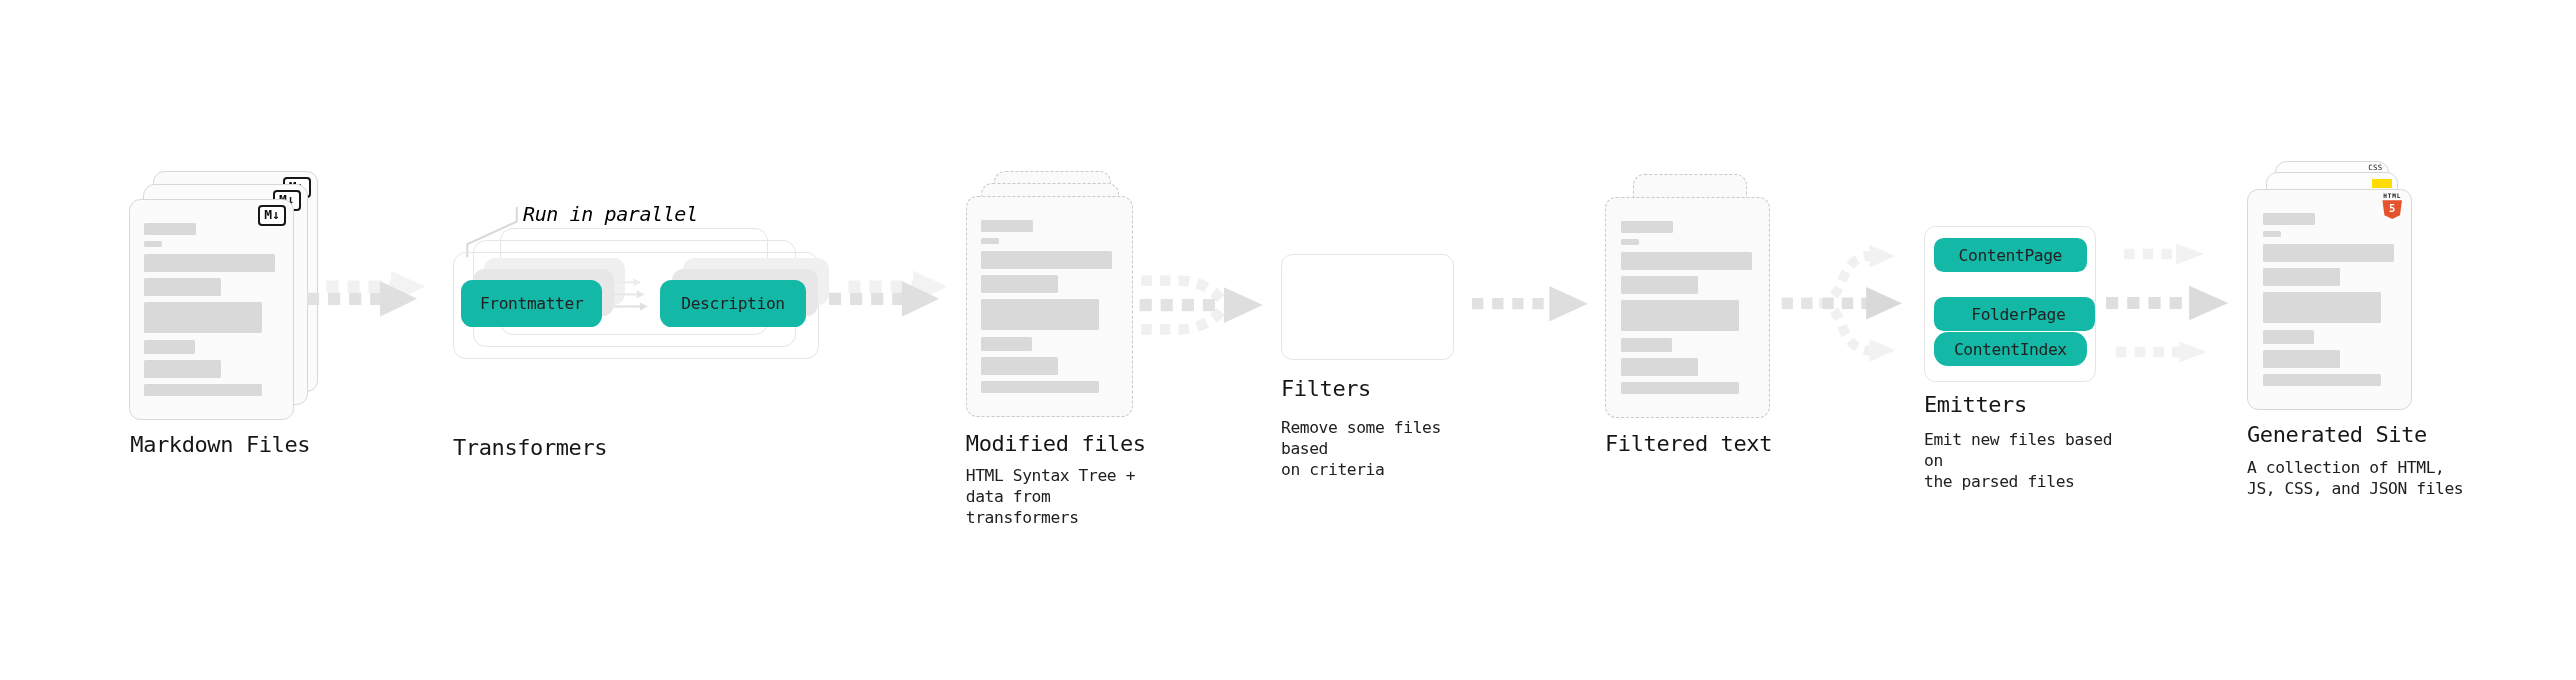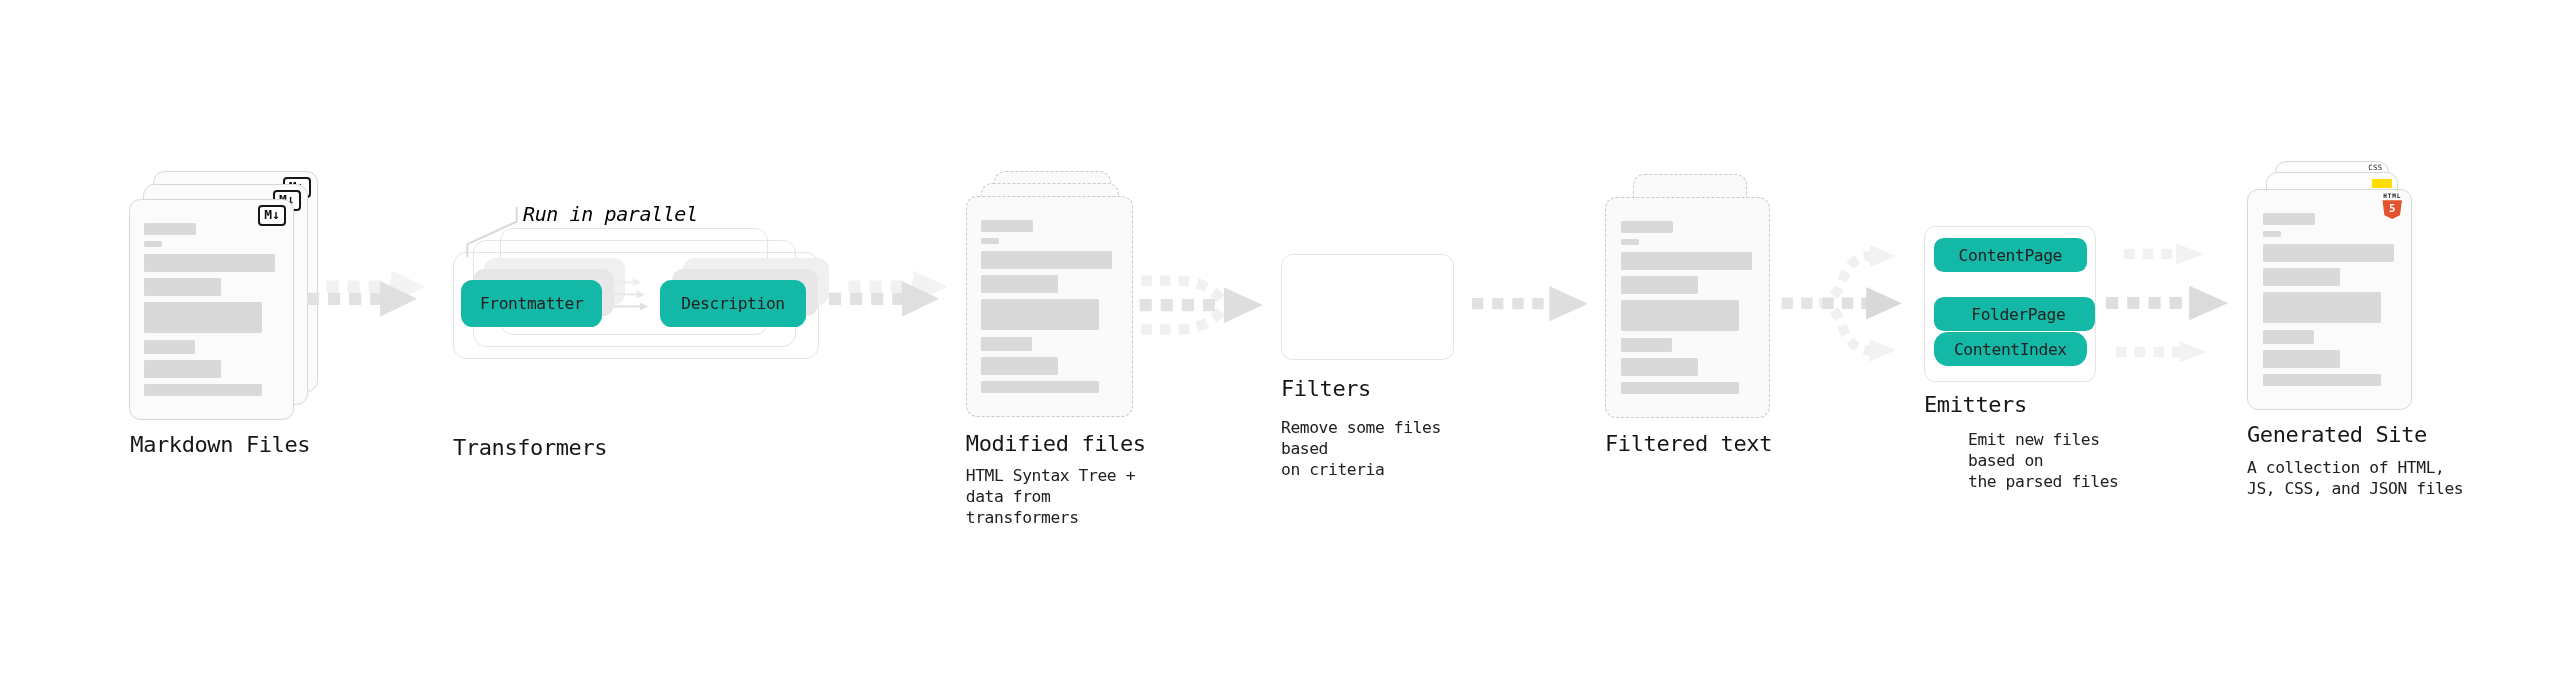--- a/index.html
+++ b/index.html
@@ -206,21 +206,21 @@
   <line x1="52" y1="75" x2="108" y2="75" stroke="#e0e0e0" stroke-width="14" stroke-dasharray="14 10"></line>
   <polygon points="106,55 150,75 106,95" fill="#d9d9d9"></polygon>
 </svg>
 
 <div class="stage" style="left:1924px;top:226px;width:195px;height:260px;">
   <div class="outline-box filled" style="left:0;top:0;width:172px;height:156px;border-radius:11.4px;"></div>
   <div class="pill" style="left:9.8px;top:12.2px;width:153px;height:34px;border-radius:9.8px;">ContentPage</div>
   <div class="pill" style="left:9.8px;top:71px;width:153px;height:34px;border-radius:9.8px;padding-left:8px;">FolderPage</div>
   <div class="pill" style="left:9.8px;top:106px;width:153px;height:34px;border-radius:14px;">ContentIndex</div>
   <div class="stage-label" style="left:0;top:167px;">Emitters</div>
-  <div class="stage-desc" style="left:0;top:203px;margin-left:44px;">Emit new files based on
+  <div class="stage-desc" style="left:0;top:203px;">Emit new files based on
 the parsed files</div>
 </div>
 
 <svg class="abs" style="left:2106px;top:241px;" width="137" height="124" viewBox="0 0 168 152">
   <line x1="22" y1="16" x2="88" y2="16" stroke="#f1f1f1" stroke-width="13" stroke-dasharray="13 10"></line>
   <polygon points="86,3 120,16 86,29" fill="#f2f2f2"></polygon>
   <line x1="0" y1="76" x2="104" y2="76" stroke="#dedede" stroke-width="15" stroke-dasharray="15 11"></line>
   <polygon points="102,55 150,76 102,97" fill="#dbdbdb"></polygon>
   <line x1="12" y1="136" x2="92" y2="136" stroke="#f1f1f1" stroke-width="13" stroke-dasharray="13 10"></line>
   <polygon points="90,123 124,136 90,149" fill="#f2f2f2"></polygon>

